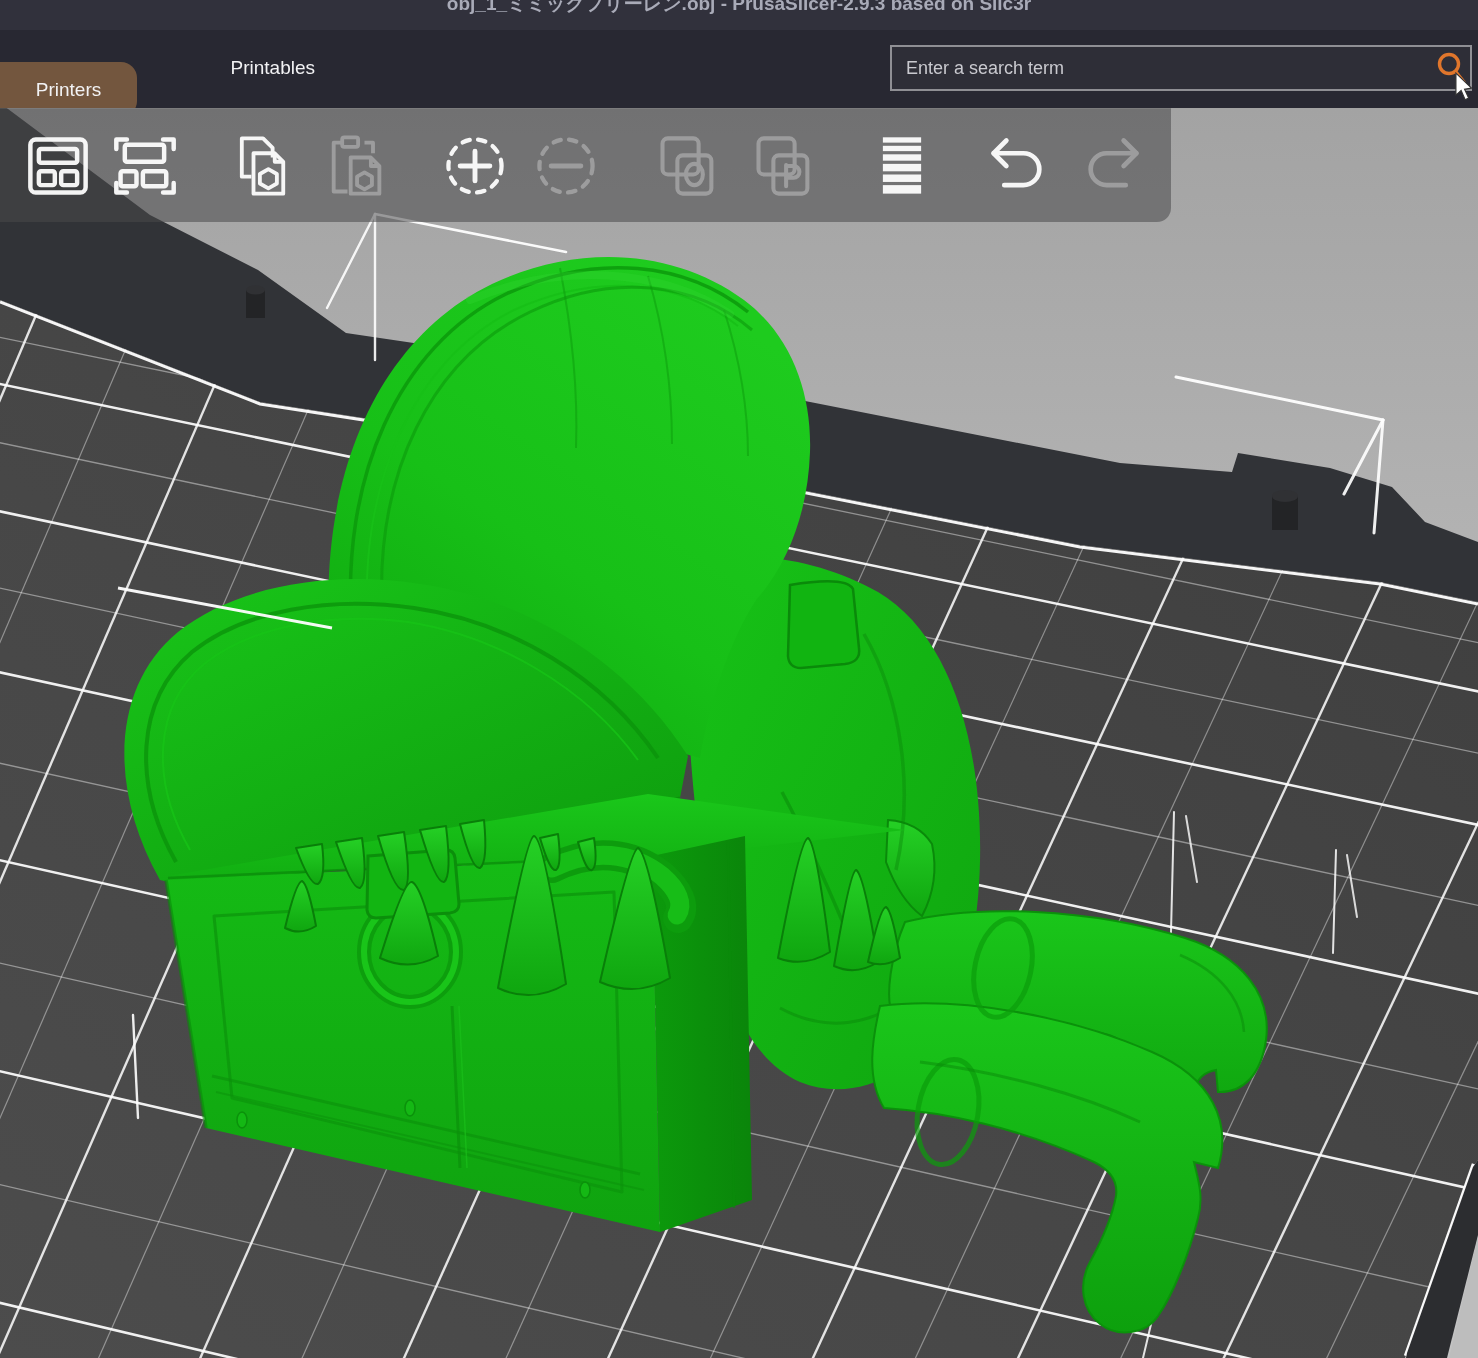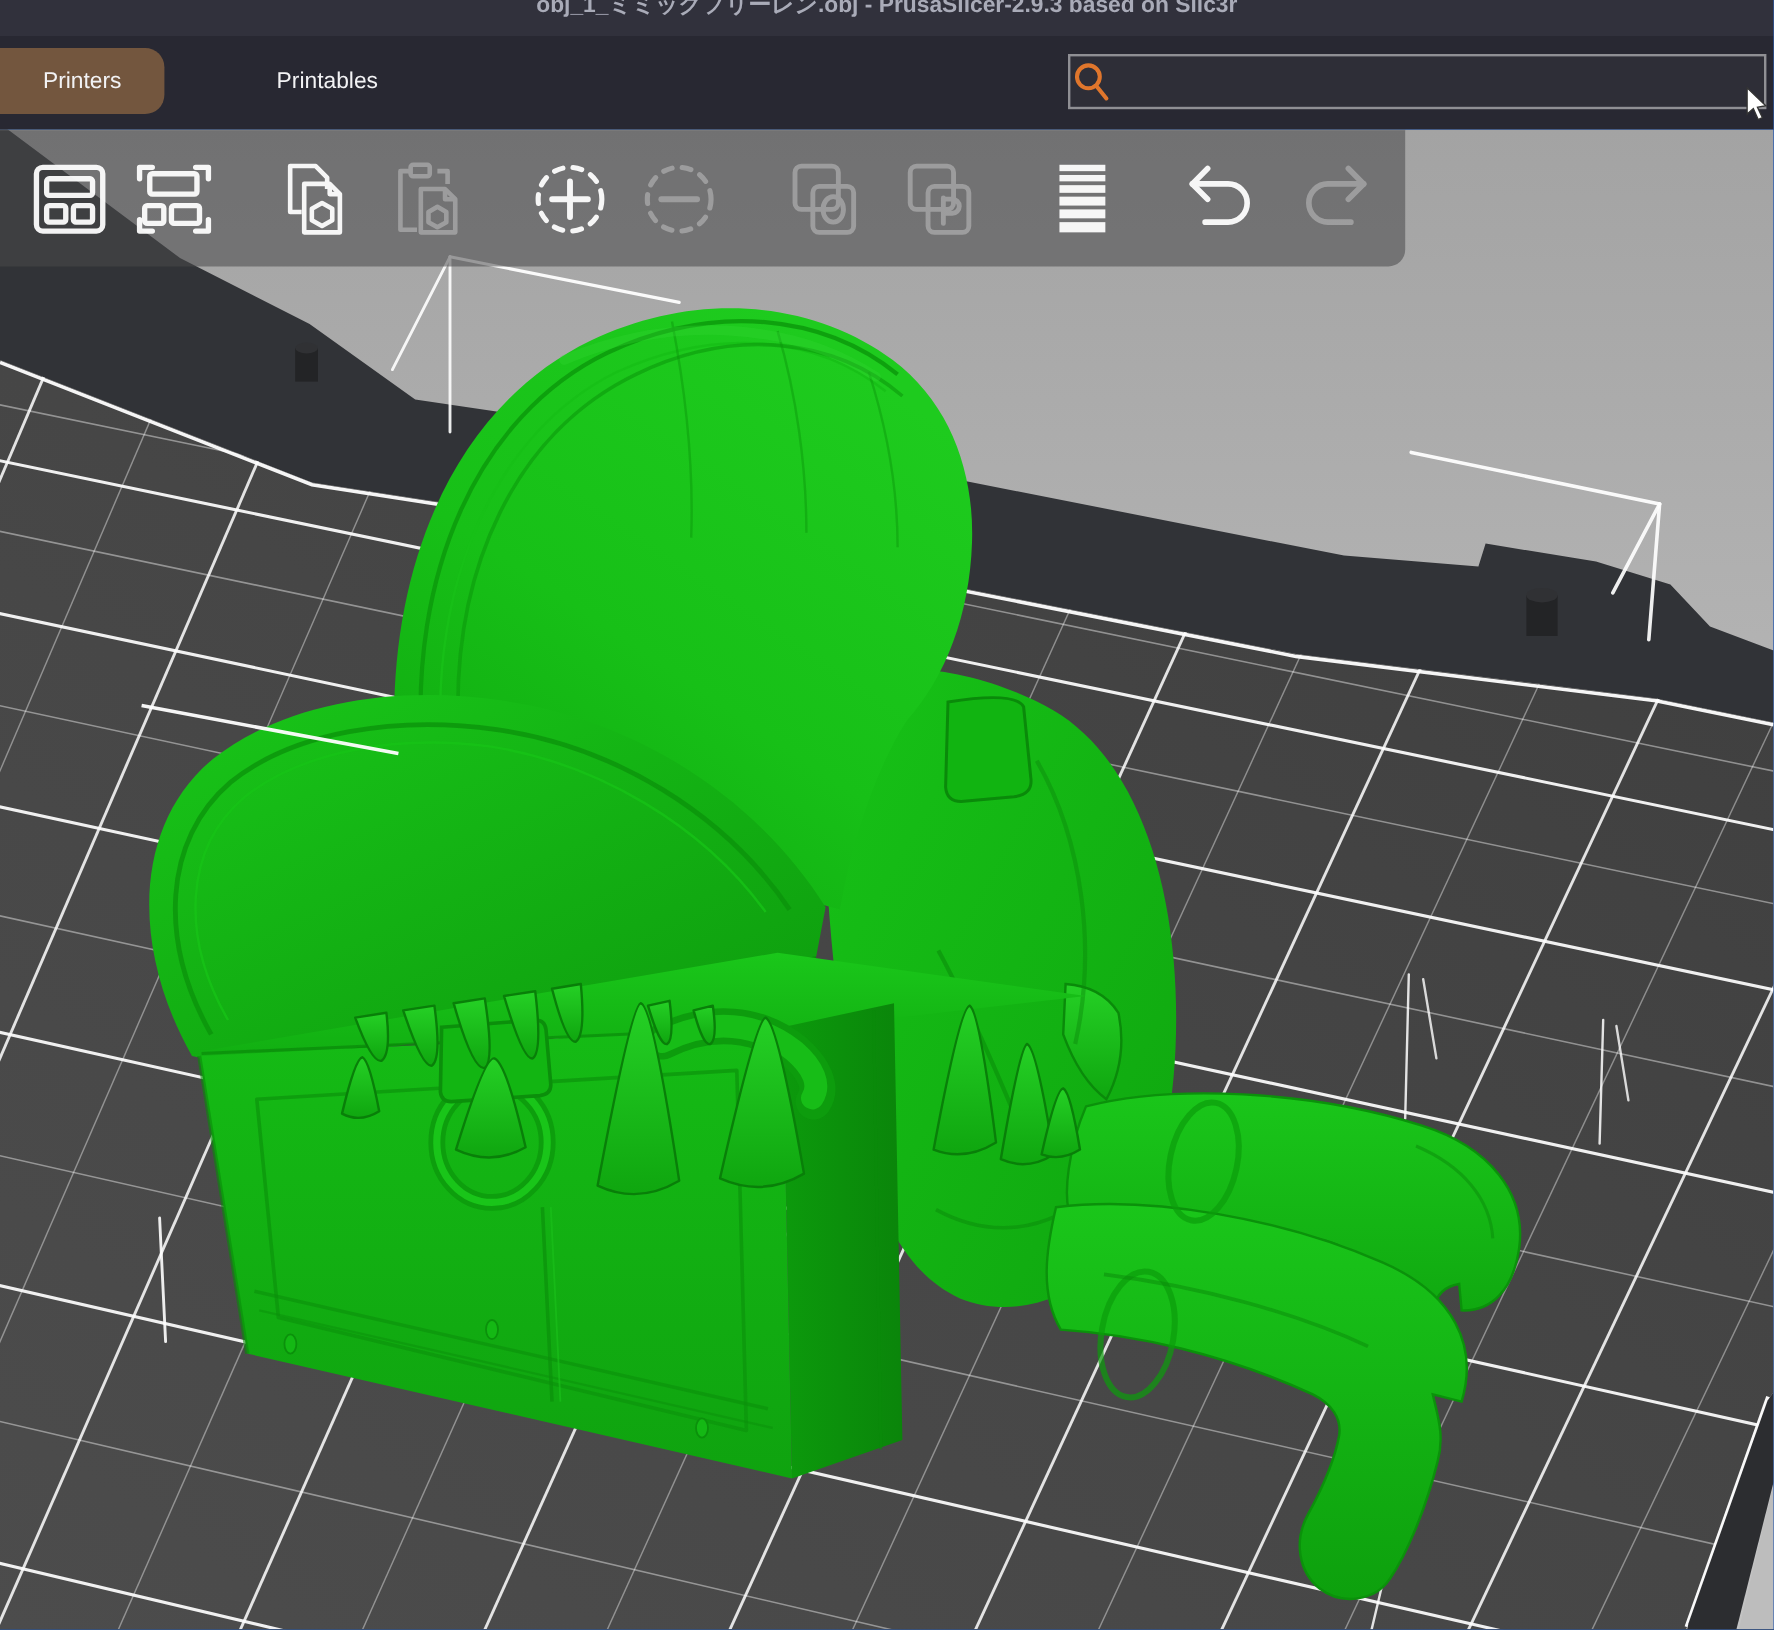--- a/index.html
+++ b/index.html
@@ -10,21 +10,21 @@
   #titlebar{position:absolute;left:0;top:0;width:1478px;height:30px;
             background:#31313c;overflow:hidden;}
   #titlebar .t{display:block;margin-top:-9px;text-align:center;
                font-size:19px;font-weight:bold;color:#a9abb8;white-space:nowrap;}
 
   
   #navbar{position:absolute;left:0;top:30px;width:1478px;height:78px;
           background:#282832;}
   .tab{position:absolute;top:10px;height:55px;display:flex;align-items:center;
        justify-content:center;color:#f2f2f4;font-size:19px;cursor:pointer;}
-  .tab.active{background:#73563e;border-radius:0 16px 16px 0;}
+  .tab.active{background:#73563e;border-radius:0 16px 16px 0;margin-top:22px;}
   #searchbox{position:absolute;right:6px;top:15px;width:582px;height:46px;
              background:#2e2e37;border:2px solid #8f8f94;box-sizing:border-box;
              display:flex;align-items:center;}
   #searchbox input{flex:1;background:transparent;border:none;outline:none;
                    color:#d8d8dd;font-size:18px;padding:0 14px;
                    font-family:"Liberation Sans",sans-serif;}
   #searchbox input::placeholder{color:#c9c9cf;opacity:1;}
   #search-glass{width:34px;height:36px;flex:0 0 auto;margin-right:2px;}
 
   
@@ -52,20 +52,21 @@
 <div id="navbar">
   <div id="tabs">
         <div class="tab active" style="left: 0px; width: 137px;">
           <span>Printers</span>
         </div>
         <div class="tab" style="left: 160px; width: 155px; justify-content: flex-end;">
           <span>Printables</span>
         </div>
       </div>
   <div id="searchbox">
+    <input type="text" placeholder="Enter a search term" style="">
     <svg id="search-glass" viewBox="0 0 34 36">
       <circle cx="15" cy="14" r="9.5" fill="none" stroke="#e0762c" stroke-width="3.4"></circle>
       <line x1="22" y1="22" x2="30" y2="32" stroke="#e0762c" stroke-width="3.4" stroke-linecap="round"></line>
     </svg>
   </div>
 </div>
 
 <svg width="0" height="0" style="position:absolute">
   <defs>
     <g id="sym-arrange-all-icon" fill="none" stroke="#fff" stroke-width="4.2" stroke-linejoin="round">

